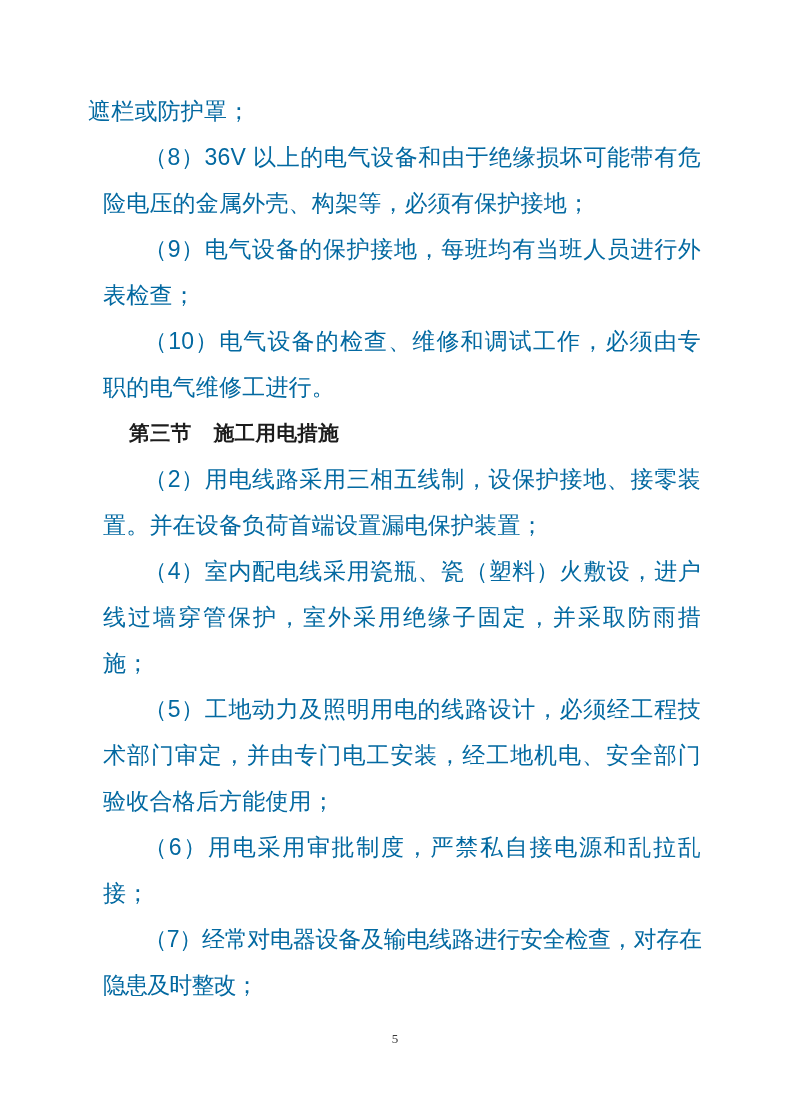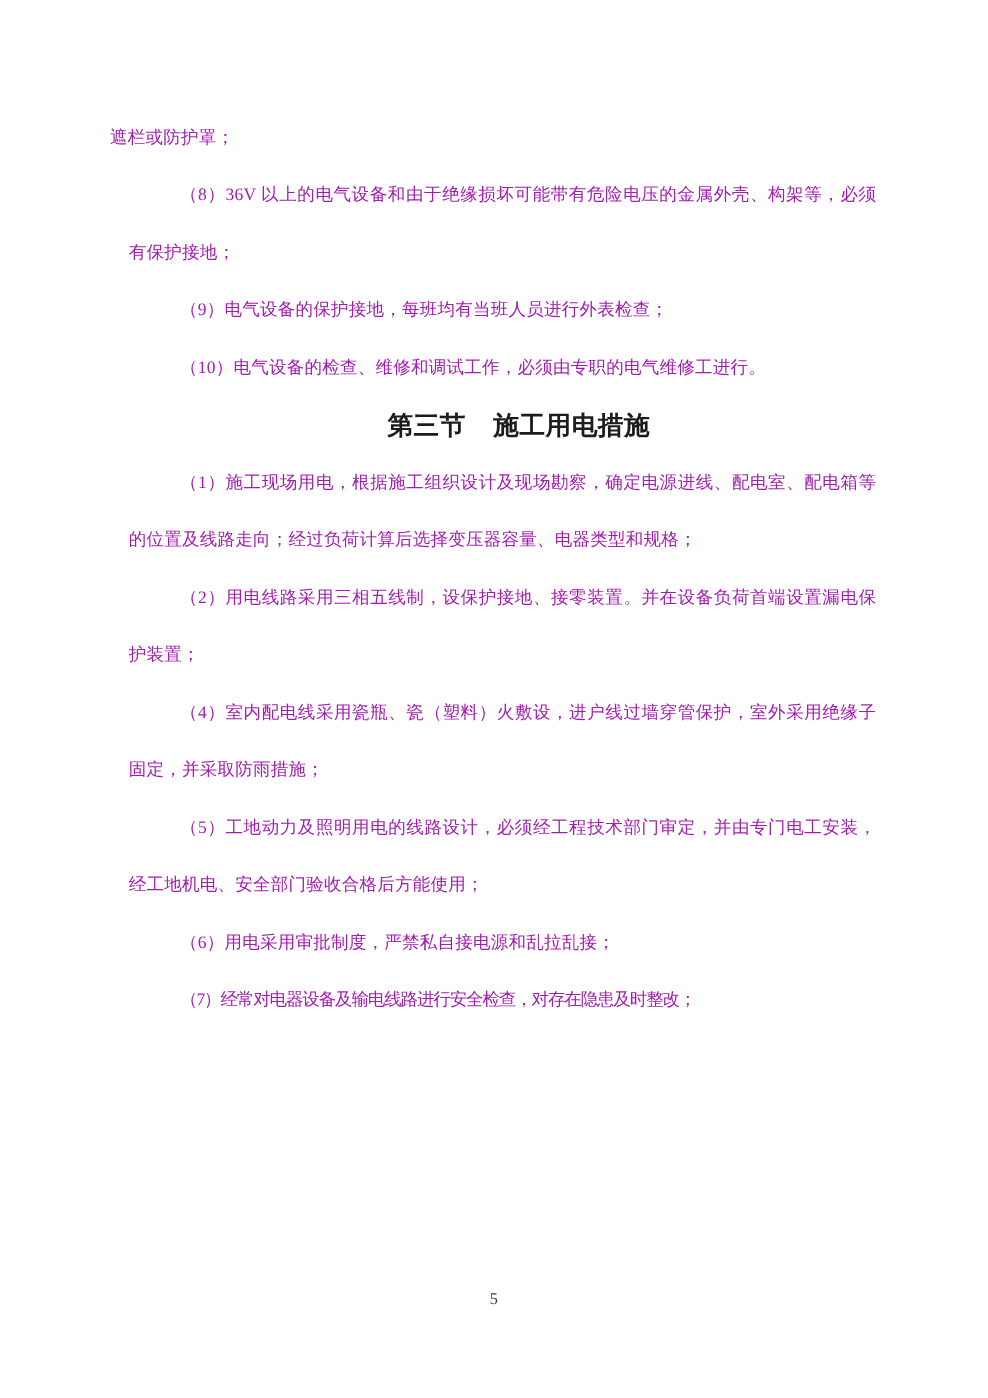--- a/index.html
+++ b/index.html
@@ -25,27 +25,27 @@
   .text-block {
     position: absolute;
     left: 88px;
     top: 88px;
     width: 613px;
   }
 
   
   .para {
     margin: 0;
-    font-size: 14px;
+    font-size: 23px;
     line-height: 46px;
-    color: #a21caf;
+    color: #0369a1;
     text-align: justify;
     text-justify: inter-character;
     letter-spacing: 0.2px;
-    font-family: Liberation Serif, serif;
+    font-family: Liberation Sans, sans-serif;
     -webkit-font-smoothing: antialiased;
   }
 
   
   .para.no-indent {
     text-indent: 0;
   }
 
   
   .para.indent {
@@ -60,21 +60,21 @@
   }
 
   
   .heading {
     margin: 0;
     font-size: 20.5px;
     line-height: 46px;
     color: #1c1c1c;
     font-weight: bold;
     text-indent: 41px;
-    text-align: center;
+    text-align: left;
     letter-spacing: 0.4px;
     font-family: "Liberation Serif", "DejaVu Serif", serif;
   }
 
   .heading .gap {
     display: inline-block;
     width: 22px;
   }
 
   
@@ -106,21 +106,20 @@
     <p class="para indent">（8）36V 以上的电气设备和由于绝缘损坏可能带有危险电压的金属外壳、构架等，必须有保护接地；</p>
 
     <p class="para indent">（9）电气设备的保护接地，每班均有当班人员进行外表检查；</p>
 
     <p class="para indent">（10）电气设备的检查、维修和调试工作，必须由专职的电气维修工进行。</p>
 
     <p class="heading">
       <span>第三节</span><span class="gap"></span><span>施工用电措施</span>
     </p>
 
-    <p class="para indent">（1）施工现场用电，根据施工组织设计及现场勘察，确定电源进线、配电室、配电箱等的位置及线路走向；经过负荷计算后选择变压器容量、电器类型和规格；</p>
 
     <p class="para indent">（2）用电线路采用三相五线制，设保护接地、接零装置。并在设备负荷首端设置漏电保护装置；</p>
 
 
     <p class="para indent">（4）室内配电线采用瓷瓶、瓷（塑料）火敷设，进户线过墙穿管保护，室外采用绝缘子固定，并采取防雨措施；</p>
 
     <p class="para indent">（5）工地动力及照明用电的线路设计，必须经工程技术部门审定，并由专门电工安装，经工地机电、安全部门验收合格后方能使用；</p>
 
     <p class="para indent">（6）用电采用审批制度，严禁私自接电源和乱拉乱接；</p>
 

